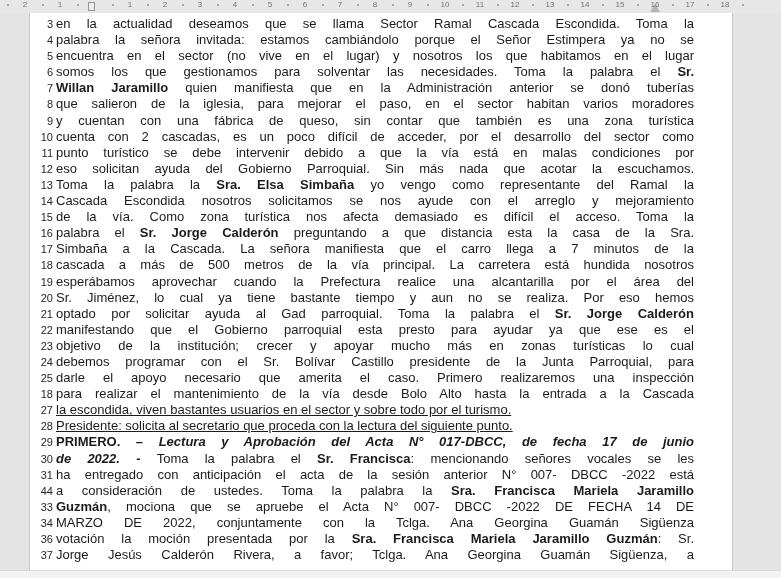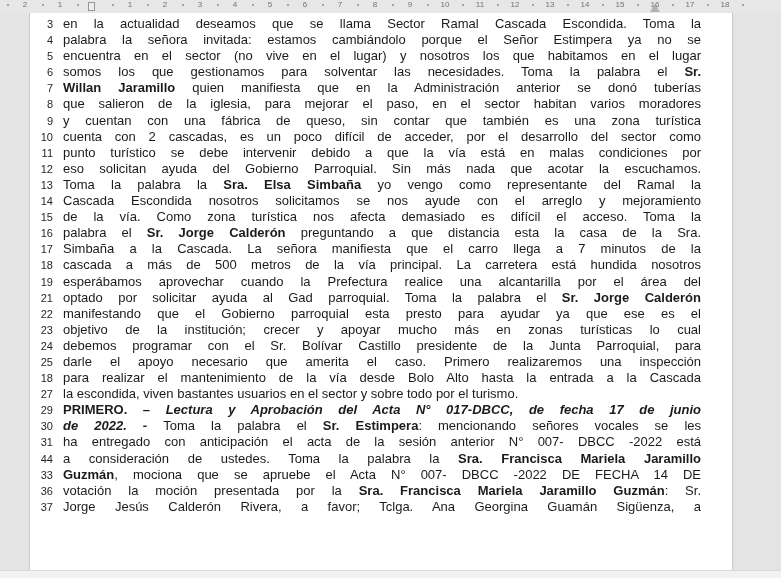--- a/index.html
+++ b/index.html
@@ -34,26 +34,26 @@
     background:#ffffff;border-left:1px solid #c9c9c9;border-right:1px solid #c9c9c9;
     box-sizing:border-box;overflow:hidden;
   }
   .lines{position:absolute;left:0;top:3px;width:100%;}
   .line{display:flex;height:16.1px;line-height:16.1px;white-space:nowrap;}
   .ln{
     flex:none;width:23px;text-align:right;
     font-size:11px;color:#262626;
   }
   .lt{
-    flex:none;margin-left:10px;width:638px;white-space:normal;
+    flex:none;margin-left:3px;width:638px;white-space:normal;
     font-size:13px;color:#1b1b1b;
     text-align:justify;text-align-last:justify;
     overflow:hidden;height:16.1px;
   }
-  .lt.endpar{text-align:right;text-align-last:left;}
+  .lt.endpar{text-align:right;text-align-last:left;text-decoration:underline;}
   .lt .b{font-weight:bold;}
   .lt .bi{font-weight:bold;font-style:italic;}
   .lt .u{
     text-decoration:underline;
     text-decoration-style:dashed;
     text-decoration-color:#5b9bd5;
     text-underline-offset:2px;
   }
   
   .statusbar{
@@ -175,20 +175,24 @@
       </div>
       <div class="line">
         <span class="ln">18</span>
         <span class="lt"><span>cascada a más de 500 metros de la vía principal. La carretera está hundida nosotros</span></span>
       </div>
       <div class="line">
         <span class="ln">19</span>
         <span class="lt"><span>esperábamos aprovechar cuando la Prefectura realice una alcantarilla por el área del</span></span>
       </div>
       <div class="line">
+        <span class="ln">20</span>
+        <span class="lt"><span>Sr. Jiménez, lo cual ya tiene bastante tiempo y aun no se realiza. Por eso hemos</span></span>
+      </div>
+      <div class="line">
         <span class="ln">21</span>
         <span class="lt"><span>optado por solicitar ayuda al Gad parroquial. Toma la palabra el </span><span class="b">Sr. Jorge Calderón</span></span>
       </div>
       <div class="line">
         <span class="ln">22</span>
         <span class="lt"><span>manifestando que el Gobierno parroquial esta presto para ayudar ya que ese es el</span></span>
       </div>
       <div class="line">
         <span class="ln">23</span>
         <span class="lt"><span>objetivo de la institución; crecer y apoyar mucho más en zonas turísticas lo cual</span></span>
@@ -203,40 +207,48 @@
       </div>
       <div class="line">
         <span class="ln">18</span>
         <span class="lt"><span>para realizar el mantenimiento de la vía desde Bolo Alto hasta la entrada a la Cascada</span></span>
       </div>
       <div class="line">
         <span class="ln">27</span>
         <span class="lt endpar"><span>la escondida, viven bastantes usuarios en el sector y sobre todo por el turismo.</span></span>
       </div>
       <div class="line">
+        <span class="ln">28</span>
+        <span class="lt endpar"><span>Presidente: solicita al secretario que proceda con la lectura del siguiente punto.</span></span>
+      </div>
+      <div class="line">
         <span class="ln">29</span>
         <span class="lt"><span class="b">PRIMERO. – </span><span class="bi">Lectura y Aprobación del Acta N° 017-DBCC, de fecha 17 de junio</span></span>
       </div>
       <div class="line">
         <span class="ln">30</span>
-        <span class="lt"><span class="bi">de 2022. - </span><span>Toma la palabra el </span><span class="b">Sr. Estimpera</span><span>: mencionando señores vocales se les</span></span>
+        <span class="lt"><span class="bi">de 2022. - </span><span>Toma la palabra el </span><span class="b">Sr. Francisca</span><span>: mencionando señores vocales se les</span></span>
       </div>
       <div class="line">
         <span class="ln">31</span>
         <span class="lt"><span>ha entregado con anticipación el acta de la sesión anterior N° 007- DBCC -2022 está</span></span>
       </div>
       <div class="line">
         <span class="ln">44</span>
         <span class="lt"><span>a consideración de ustedes. Toma la palabra la </span><span class="b">Sra. Francisca Mariela Jaramillo</span></span>
       </div>
       <div class="line">
         <span class="ln">33</span>
         <span class="lt"><span class="b">Guzmán</span><span>, mociona que se apruebe el Acta N° 007- DBCC -2022 DE FECHA 14 DE</span></span>
       </div>
       <div class="line">
+        <span class="ln">34</span>
+        <span class="lt"><span>MARZO DE 2022, conjuntamente con la Tclga. Ana Georgina Guamán Sigüenza</span></span>
+      </div>
+      <div class="line">
         <span class="ln">36</span>
         <span class="lt"><span>votación la moción presentada por la </span><span class="b">Sra. Francisca Mariela Jaramillo Guzmán</span><span>: Sr.</span></span>
       </div>
       <div class="line">
         <span class="ln">37</span>
         <span class="lt"><span>Jorge Jesús Calderón Rivera, a favor; Tclga. Ana Georgina Guamán Sigüenza, a</span></span>
       </div>
     </div>
 </div>
 

